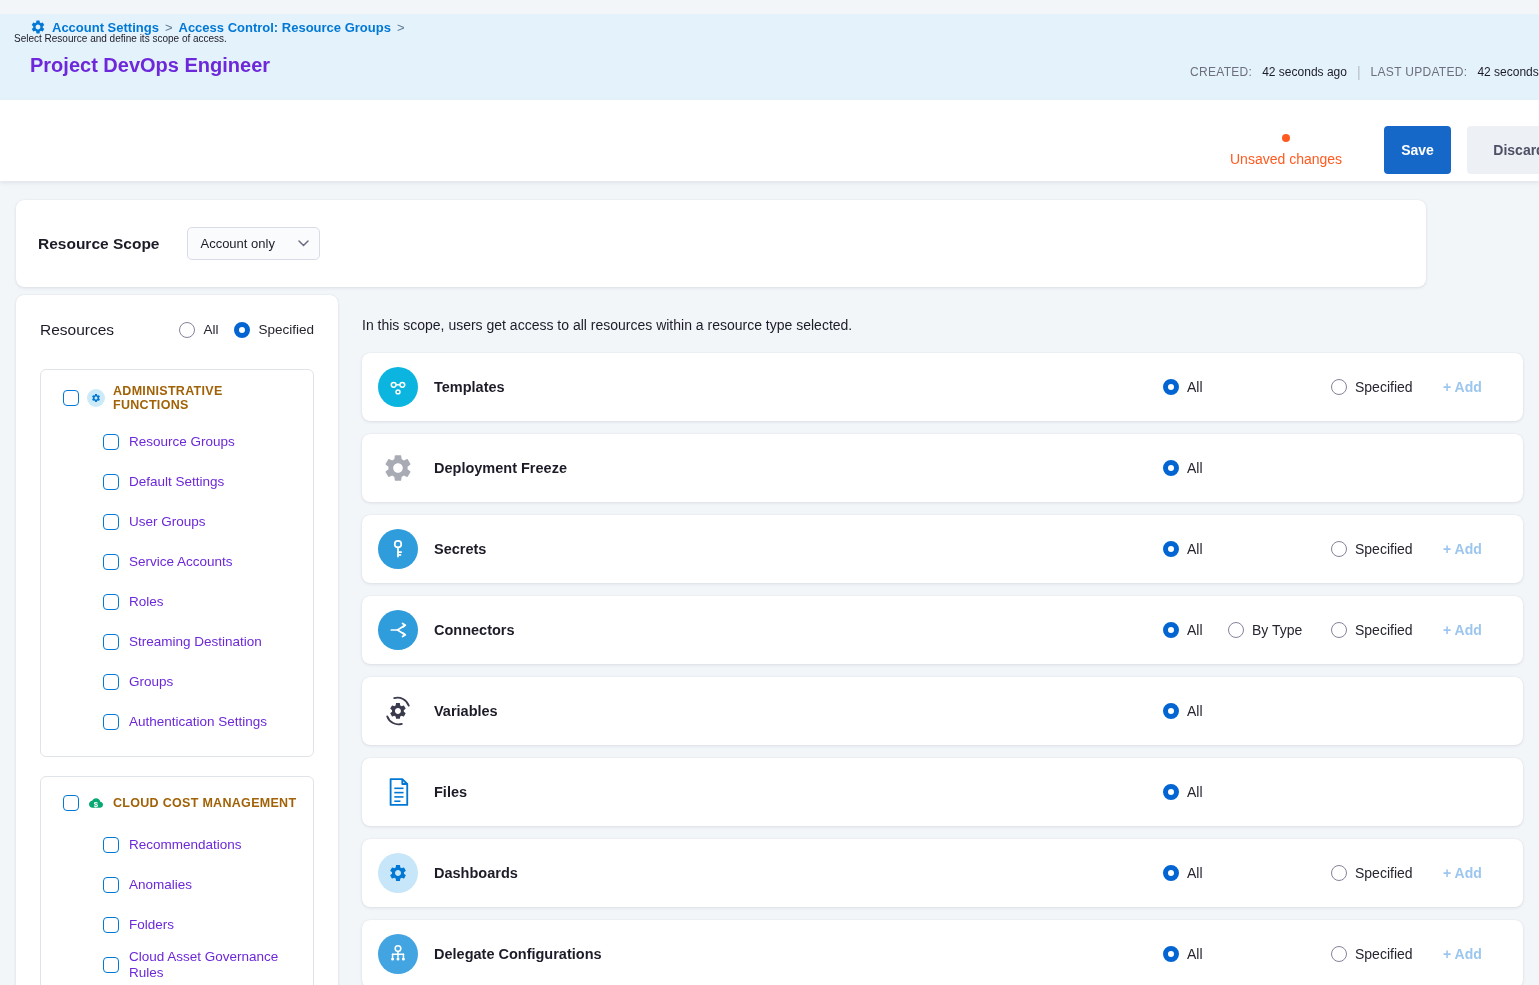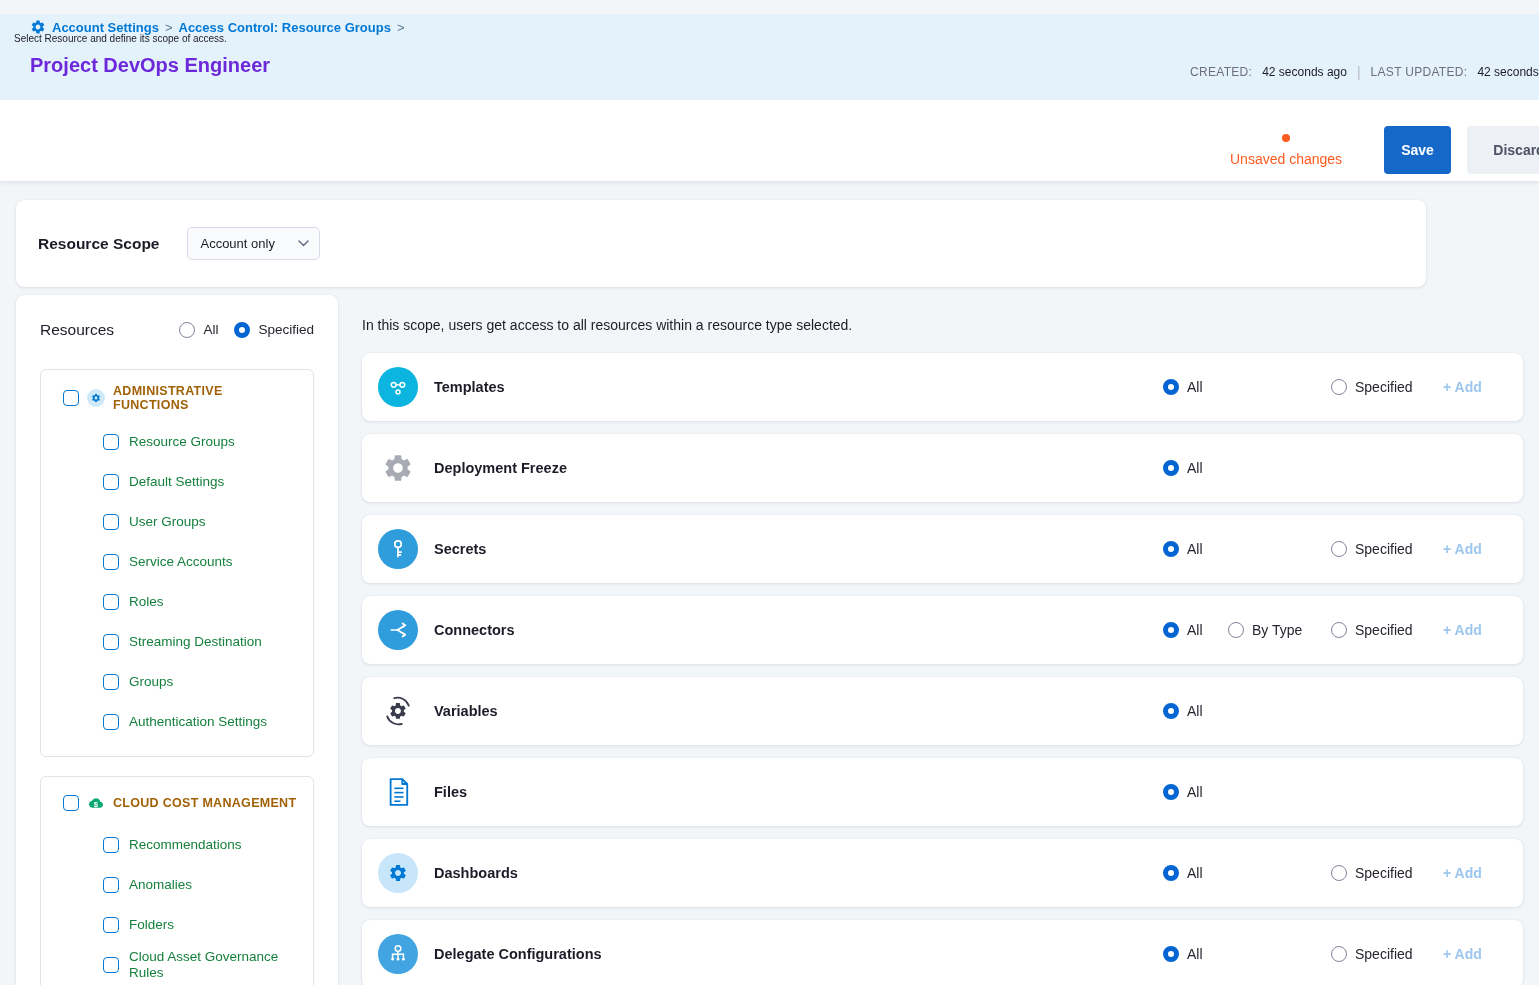--- a/index.html
+++ b/index.html
@@ -53,21 +53,21 @@
   .res-radios { margin-left:auto; display:flex; align-items:center; gap:16px; font-size:13.5px; }
   .group-card { margin:30px 24px 0 24px; border:1px solid #e0e3ea; border-radius:6px;
                 padding:14px 12px 14px 14px; }
   .group-card.second { margin-top:19px; padding-bottom:18px; }
   .group-head { display:flex; align-items:center; gap:8px; padding-left:8px; min-height:24px; }
   .group-name { font-size:12.5px; font-weight:600; color:#a16207; letter-spacing:.3px; }
   .mini-badge { width:18px; height:18px; border-radius:50%; background:#cdeaf9;
                 display:flex; align-items:center; justify-content:center; flex:none; }
   .res-items { margin-top:10px; }
   .res-item { min-height:40px; display:flex; align-items:center; gap:10px; padding-left:48px; cursor:pointer; }
-  .res-item .lbl { font-size:13.5px; color:#15803d; line-height:1.2; max-width:160px; }
+  .res-item .lbl { font-size:13.5px; color:#6d28d9; line-height:1.2; max-width:160px; }
 
   
   .checkbox { width:16px; height:16px; border:1.5px solid #0278d5; border-radius:4px; background:#fff; flex:none; cursor:pointer; }
   .radio { width:16px; height:16px; border-radius:50%; background:#fff; border:1.5px solid #83849a; flex:none; cursor:pointer; }
   .radio.checked { border:5px solid #0265d2; }
   .radio-opt { display:flex; align-items:flex-start; gap:8px; cursor:pointer; }
 
   
   .main-desc { position:absolute; left:362px; top:317px; font-size:14px; color:#1c1c28; }
   .rows { position:absolute; left:362px; top:353px; width:1161px; }

